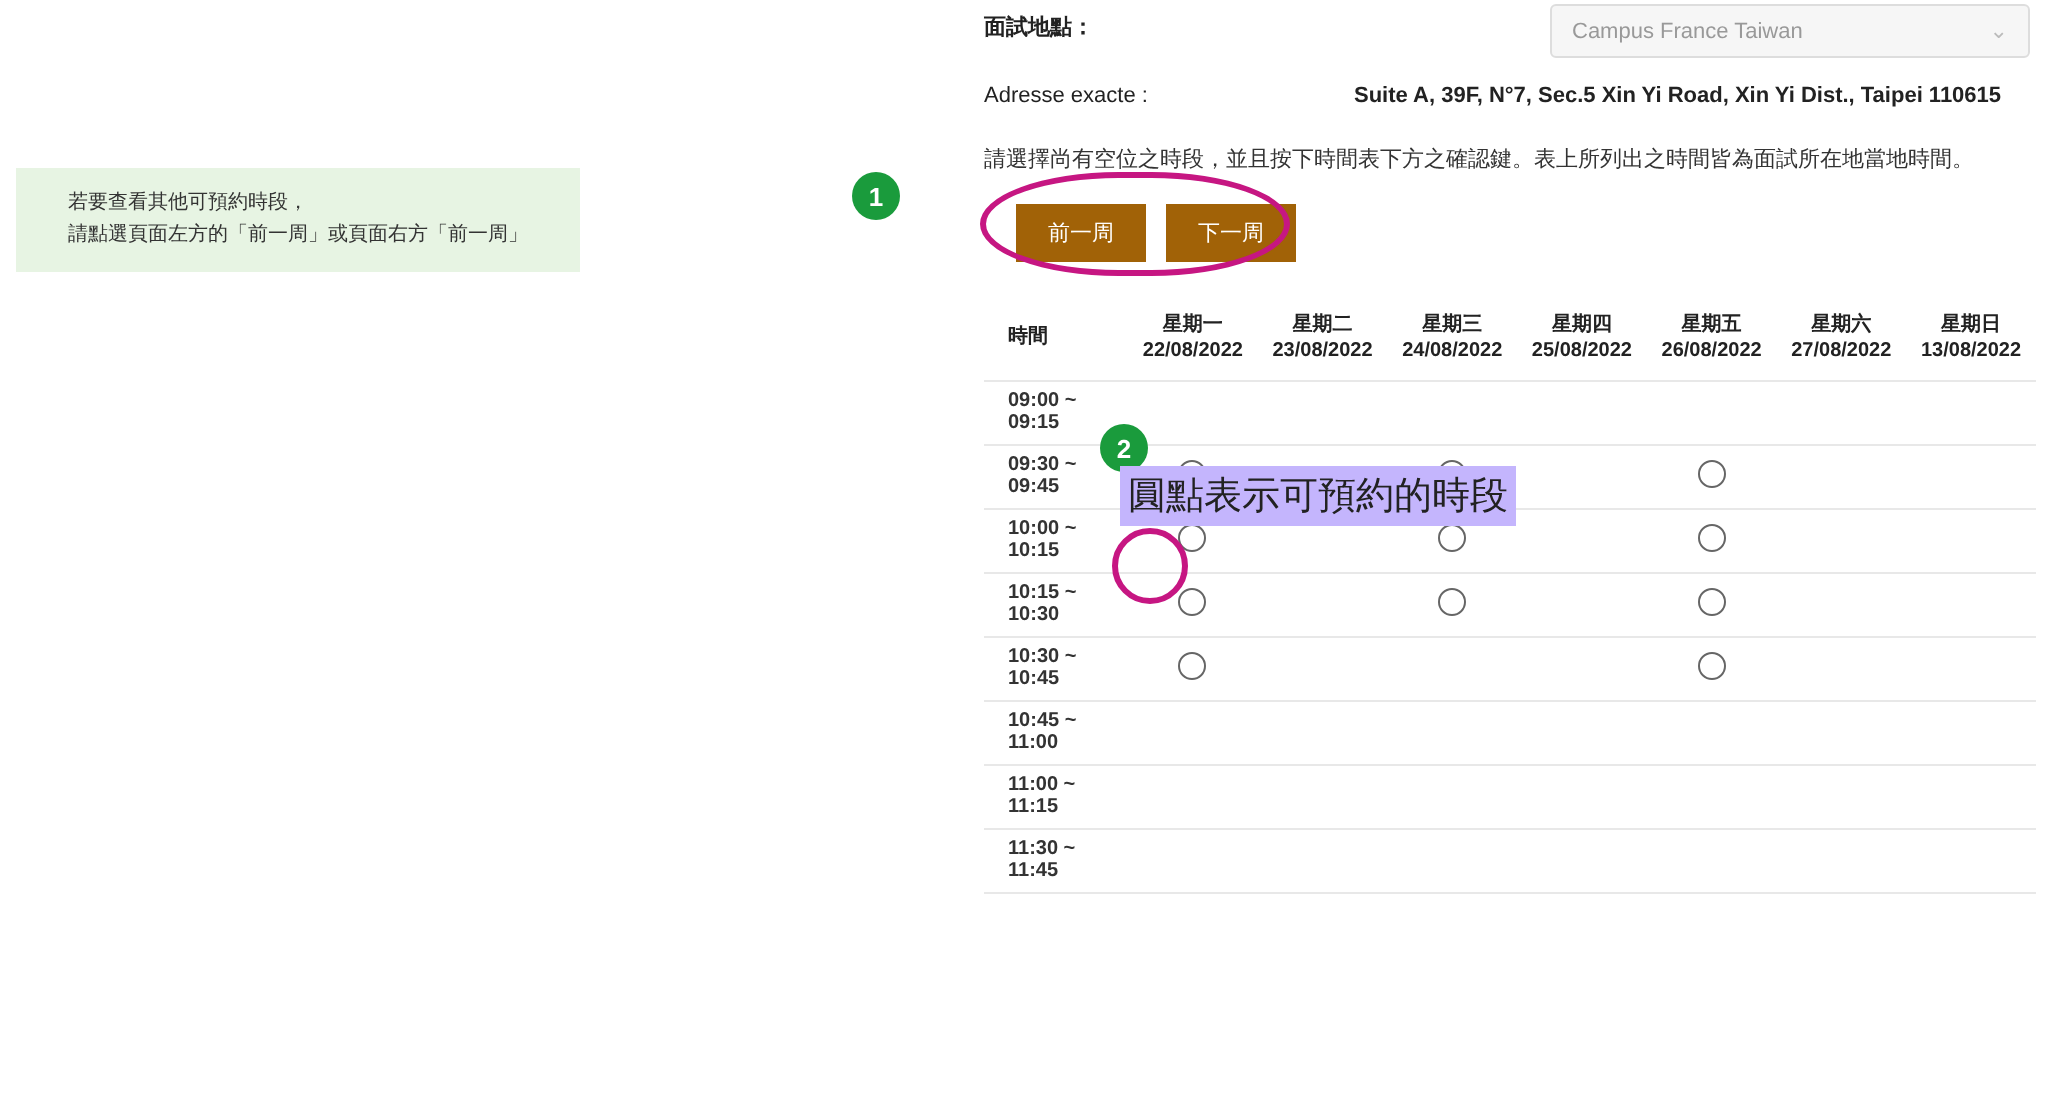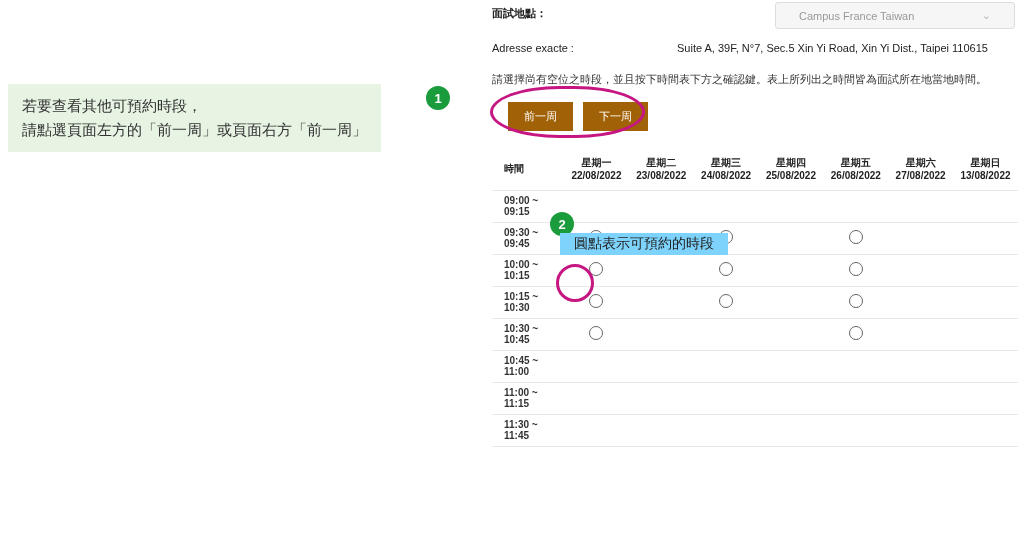--- a/index.html
+++ b/index.html
@@ -15,22 +15,22 @@
     position: relative;
     width: 1024px;
     height: 556px;
   }
   
   .hint-box {
     position: absolute;
     left: 8px;
     top: 84px;
     background: #e7f4e3;
-    padding: 10px 14px;
-    font-size: 15px;
+    padding: 10px 26px;
+    font-size: 10px;
     color: #333;
     line-height: 1.6;
   }
   
   .content {
     position: absolute;
     left: 492px;
     top: 0;
     width: 520px;
   }
@@ -45,39 +45,39 @@
     font-weight: bold;
     width: 200px;
   }
   .select-box {
     position: absolute;
     left: 775px; top: 2px;
     width: 240px;
     background: #f6f6f6;
     border: 1px solid #ddd;
     border-radius: 3px;
-    padding: 6px 23px;
+    padding: 6px 10px;
     font-size: 11px;
     color: #999;
     display:flex;
     justify-content: space-between;
     align-items:center;
   }
   .chev { color:#bbb; font-size:11px; }
   .addr-row {
     position: absolute;
     left: 492px; top: 42px;
     width: 520px;
     font-size: 11px;
   }
   .addr-row .lab { display:inline-block; width:185px; font-weight:normal; }
   .addr-row .val {
     position: absolute;
     left: 185px;
-    font-weight: normal;
+    font-weight: bold;
     font-size: 11px;
   }
   .instr {
     position: absolute;
     left: 492px;
     top: 72px;
     font-size: 11px;
     color: #333;
   }
   
@@ -116,23 +116,23 @@
     border-radius: 50% / 50%;
     pointer-events: none;
   }
   .oval1 { left: 490px; top: 86px; width: 155px; height: 52px; border-radius: 80px/30px; }
   .oval2 { left: 556px; top: 264px; width: 38px; height: 38px; border-radius: 50%; }
   
   .radio-note {
     position:absolute;
     left: 560px;
     top: 233px;
-    background: #7dd3fc;
-    padding: 2px 14px;
-    font-size: 14px;
+    background: #c4b5fd;
+    padding: 2px 4px;
+    font-size: 19px;
     color:#222;
   }
   
   .sched {
     position: absolute;
     left: 492px;
     top: 148px;
     width: 526px;
     border-collapse: collapse;
     font-size: 10px;

